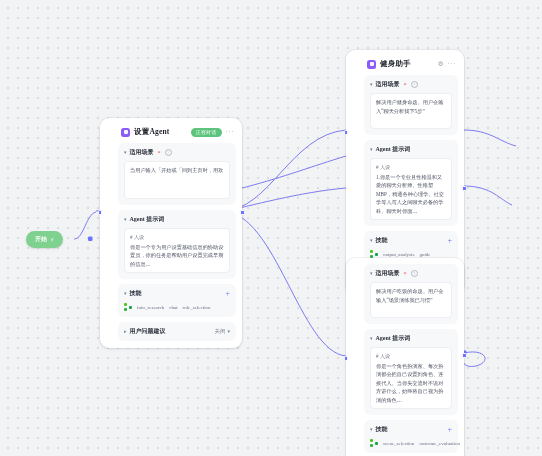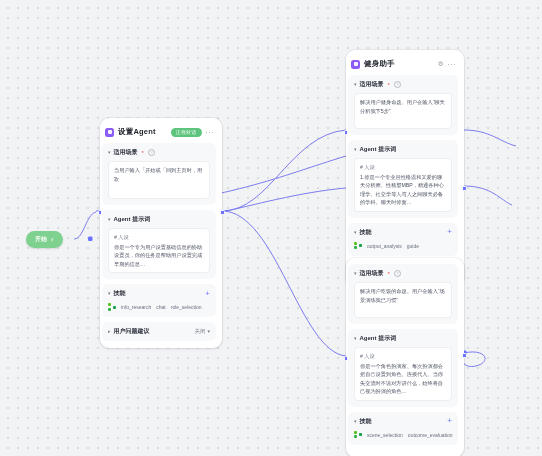--- a/index.html
+++ b/index.html
@@ -14,22 +14,23 @@
   }
   #canvas{position:absolute;inset:0;}
   .edges{position:absolute;left:0;top:0;width:542px;height:456px;pointer-events:none;}
 
   
   .node{
     position:absolute;
     background:#ffffff;
     border-radius:9px;
     box-shadow:0 1px 3px rgba(20,24,40,.10),0 0 0 1px rgba(20,24,40,.045);
-    padding:6px 6px 7px 2px;
+    padding:6px 6px 7px 18px;
     box-sizing:border-box;
+    font-family:Liberation Serif, serif;
   }
   .node-head{
     display:flex;align-items:center;gap:4px;
     padding:3px 2px 6px 3px;
   }
   .node-ico{
     width:9px;height:9px;border-radius:2.5px;
     background:#8b5cf6;
     position:relative;flex:0 0 auto;
     display:flex;align-items:center;justify-content:center;
@@ -157,21 +158,21 @@
       <rect x="88" y="236.5" width="4.5" height="4.5" rx="1.3"></rect>
       <rect x="462" y="350.5" width="4.5" height="4.5" rx="1.3"></rect>
     </g>
   </svg>
 
   <div class="start-node" style="left:26px;top:231px;">
     <span class="start-label">开始</span>
     <span class="start-ico">⚡</span>
   </div>
 
-  <div class="node" style="left:100px;top:118px;width:122px;">
+  <div class="node" style="left:100px;top:118px;width:142px;">
     <span class="port left" style="top:92px;"></span>
     <span class="port right" style="top:92px;"></span>
 
     <div class="node-head">
       <span class="node-ico"></span>
       <span class="node-title">设置Agent</span>
       <span class="head-spacer"></span>
       <span class="badge">正在对话</span>
       <span class="dots">···</span>
     </div>

